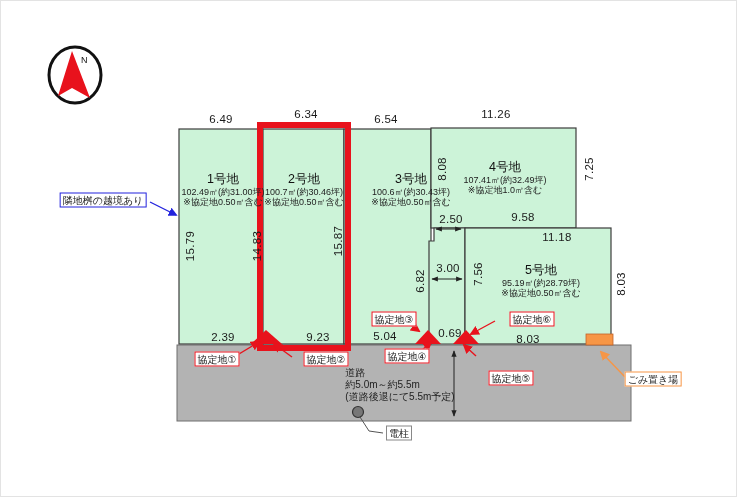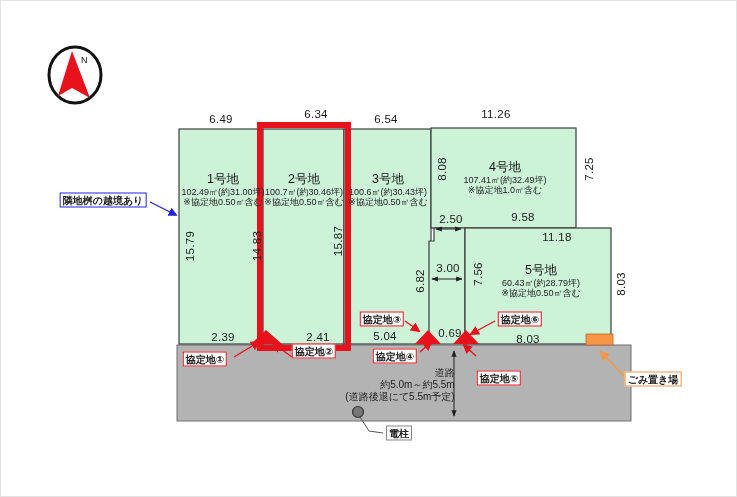--- a/index.html
+++ b/index.html
@@ -5,26 +5,26 @@
   html,body{margin:0;padding:0;background:#fff;}
   body{font-family:"Liberation Sans","DejaVu Sans",sans-serif;}
   #stage{position:relative;width:737px;height:497px;background:#fff;border:1px solid #e3e3e3;box-sizing:border-box;overflow:hidden;}
   #plan-svg{position:absolute;left:0;top:0;}
   .lbl{position:absolute;transform:translate(-50%,-50%);white-space:nowrap;color:#1a1a1a;}
   .dim{font-size:11.5px;letter-spacing:.3px;}
   .rot{transform:translate(-50%,-50%) rotate(-90deg);}
   .plot-label{text-align:center;line-height:1.18;}
   .pname{font-size:12.5px;color:#111;}
   .parea,.pnote{font-size:9px;color:#222;}
-  .tagbox{background:#fff;font-size:10px;padding:0 2px;line-height:13px;color:#222;font-weight:bold;}
-  .red-box{border:1.6px solid #e8121c;}
+  .tagbox{background:#fff;font-size:10px;padding:0 2px;line-height:13px;color:#222;}
+  .red-box{border:1.6px solid #e8121c;margin-left:12px;}
   .blue-box{border:1.3px solid #2222dd;}
   .orange-box{border:1.3px solid #f79646;}
   .gray-box{border:1px solid #888;}
-  .road-text{text-align:right;font-size:10px;line-height:1.2;color:#222;}
+  .road-text{text-align:left;font-size:10px;line-height:1.2;color:#222;}
 </style>
 </head>
 <body>
 
 <div id="stage">
 
   <svg id="plan-svg" width="737" height="497" viewBox="0 0 737 497">
     <defs>
       <marker id="mK" viewBox="0 0 10 10" refX="9" refY="5" markerWidth="6.5" markerHeight="6.5" orient="auto-start-reverse">
         <path d="M0,1L10,5L0,9z" fill="#222"></path>
@@ -93,64 +93,64 @@
   <div class="lbl plot-label" style="left:222px;top:189px">
     <div class="pname">1号地</div>
     <div class="parea">102.49㎡(約31.00坪)</div>
     <div class="pnote">※協定地0.50㎡含む</div>
   </div>
   <div class="lbl plot-label" style="left:303px;top:189px">
     <div class="pname">2号地</div>
     <div class="parea">100.7㎡(約30.46坪)</div>
     <div class="pnote">※協定地0.50㎡含む</div>
   </div>
-  <div class="lbl plot-label" style="left:387px;top:189px">
+  <div class="lbl plot-label" style="left:410px;top:189px">
     <div class="pname">3号地</div>
     <div class="parea">100.6㎡(約30.43坪)</div>
     <div class="pnote">※協定地0.50㎡含む</div>
   </div>
   <div class="lbl plot-label" style="left:504px;top:177px">
     <div class="pname">4号地</div>
     <div class="parea">107.41㎡(約32.49坪)</div>
     <div class="pnote">※協定地1.0㎡含む</div>
   </div>
   <div class="lbl plot-label" style="left:540px;top:280px">
     <div class="pname">5号地</div>
-    <div class="parea">60.43㎡(約28.79坪)</div>
+    <div class="parea">95.19㎡(約28.79坪)</div>
     <div class="pnote">※協定地0.50㎡含む</div>
   </div>
 
   <div class="lbl dim" style="left:220px;top:118px">6.49</div>
-  <div class="lbl dim" style="left:315px;top:113px">6.34</div>
+  <div class="lbl dim" style="left:305px;top:113px">6.34</div>
   <div class="lbl dim" style="left:385px;top:118px">6.54</div>
   <div class="lbl dim" style="left:495px;top:113px">11.26</div>
 
   <div class="lbl dim rot" style="left:189px;top:245px">15.79</div>
   <div class="lbl dim rot" style="left:256px;top:245px">14.83</div>
   <div class="lbl dim rot" style="left:337px;top:240px">15.87</div>
   <div class="lbl dim rot" style="left:441px;top:168px">8.08</div>
   <div class="lbl dim rot" style="left:588px;top:168px">7.25</div>
 
   <div class="lbl dim" style="left:450px;top:218px">2.50</div>
   <div class="lbl dim" style="left:522px;top:216px">9.58</div>
   <div class="lbl dim" style="left:556px;top:236px">11.18</div>
 
   <div class="lbl dim rot" style="left:419px;top:280px">6.82</div>
   <div class="lbl dim" style="left:447px;top:267px">3.00</div>
   <div class="lbl dim rot" style="left:477px;top:273px">7.56</div>
   <div class="lbl dim rot" style="left:620px;top:283px">8.03</div>
 
   <div class="lbl dim" style="left:222px;top:336px">2.39</div>
-  <div class="lbl dim" style="left:317px;top:336px">2.41</div>
+  <div class="lbl dim" style="left:317px;top:336px">9.23</div>
   <div class="lbl dim" style="left:384px;top:335px">5.04</div>
   <div class="lbl dim" style="left:449px;top:332px">0.69</div>
   <div class="lbl dim" style="left:527px;top:338px">8.03</div>
 
   <div class="lbl tagbox red-box" style="left:204px;top:358px">協定地①</div>
-  <div class="lbl tagbox red-box" style="left:313px;top:350px">協定地②</div>
+  <div class="lbl tagbox red-box" style="left:313px;top:358px">協定地②</div>
   <div class="lbl tagbox red-box" style="left:381px;top:318px">協定地③</div>
   <div class="lbl tagbox red-box" style="left:394px;top:355px">協定地④</div>
   <div class="lbl tagbox red-box" style="left:498px;top:377px">協定地⑤</div>
   <div class="lbl tagbox red-box" style="left:519px;top:318px">協定地⑥</div>
 
   <div class="lbl tagbox blue-box" style="left:102px;top:199px">隣地桝の越境あり</div>
   <div class="lbl tagbox orange-box" style="left:652px;top:378px">ごみ置き場</div>
   <div class="lbl tagbox gray-box" style="left:398px;top:432px">電柱</div>
 
   <div class="lbl road-text" style="left:399px;top:384px">

